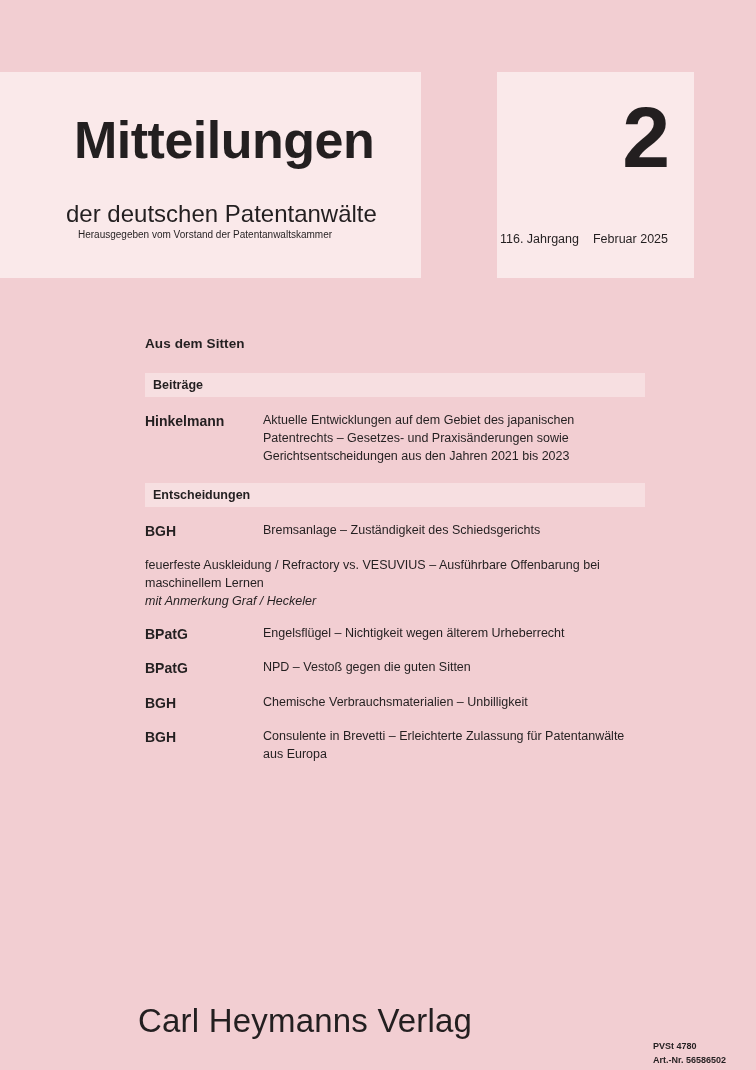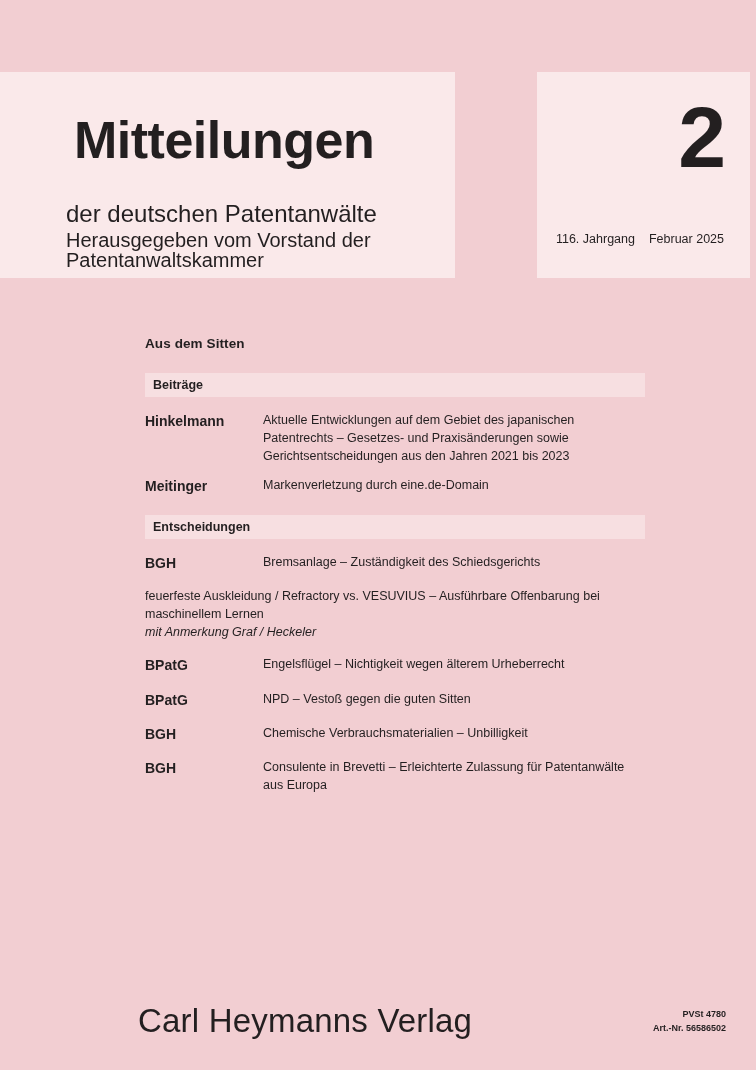--- a/index.html
+++ b/index.html
@@ -14,21 +14,21 @@
     color: #231f20;
     overflow: hidden;
     position: relative;
   }
 
   
   .masthead {
     position: absolute;
     left: 0;
     top: 72px;
-    width: 750px;
+    width: 694px;
     height: 206px;
     display: flex;
     justify-content: center;
   }
   .masthead-left {
     width: 459px;
     height: 206px;
     background: #fae9ea;
     position: relative;
   }
@@ -57,23 +57,23 @@
   .title-sub {
     position: absolute;
     left: 66px;
     top: 130px;
     font-size: 24px;
     line-height: 1;
     color: #231f20;
   }
   .title-pub {
     position: absolute;
-    left: 66px;
+    left: 78px;
     top: 158px;
-    font-size: 20px;
+    font-size: 10px;
     line-height: 1;
     color: #231f20;
   }
 
   .issue-number {
     position: absolute;
     right: 24px;
     top: 22px;
     font-size: 86px;
     font-weight: bold;
@@ -142,22 +142,21 @@
     position: absolute;
     left: 138px;
     top: 1002px;
     font-size: 33px;
     color: #231f20;
     letter-spacing: 0.2px;
   }
   .codes {
     position: absolute;
     right: 30px;
-    top: 1008px;
-    text-align: right;
+    top: 1040px;
     font-size: 9px;
     line-height: 1.5;
     font-weight: bold;
     color: #231f20;
   }
 </style>
 </head>
 <body>
 
 <div class="masthead">
@@ -177,24 +176,20 @@
 
 <div class="contents">
   <div class="contents-title">Aus dem Sitten</div>
 
   <div class="section-head">Beiträge</div>
   <div class="beitraege">
     <div class="row">
       <div class="who">Hinkelmann</div>
       <div class="what">Aktuelle Entwicklungen auf dem Gebiet des japanischen Patentrechts – Gesetzes- und Praxisänderungen sowie Gerichtsentscheidungen aus den Jahren 2021 bis 2023</div>
     </div>
-    <div class="row">
-      <div class="who">Meitinger</div>
-      <div class="what">Markenverletzung durch eine.de-Domain</div>
-    </div>
   </div>
 
   <div class="section-head second">Entscheidungen</div>
   <div class="entscheidungen">
     <div class="row">
       <div class="who">BGH</div>
       <div class="what"><span>Bremsanlage – Zuständigkeit des Schiedsgerichts</span></div>
     </div>
     <div class="row">
       <div class="what"><span>feuerfeste Auskleidung / Refractory vs. VESUVIUS – Ausführbare Offenbarung bei maschinellem Lernen</span><br><em>mit Anmerkung Graf / Heckeler</em></div>

